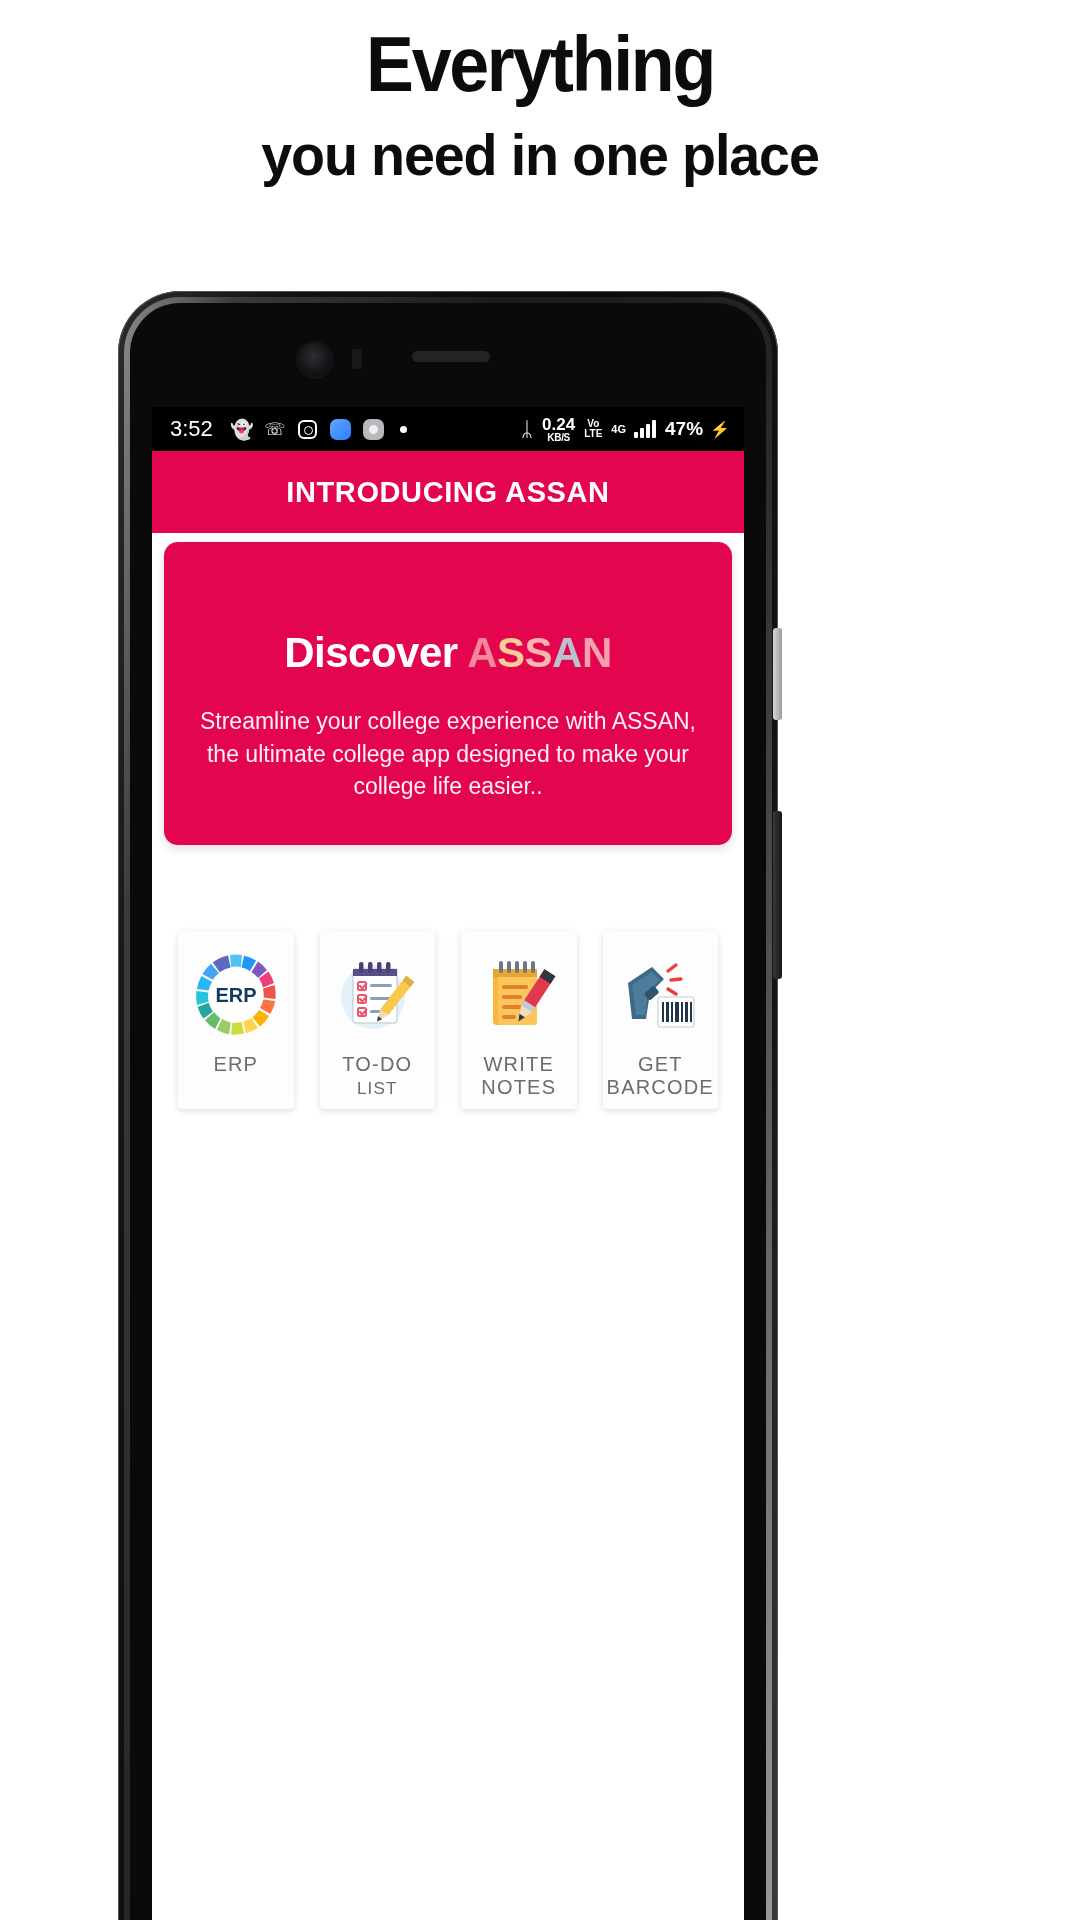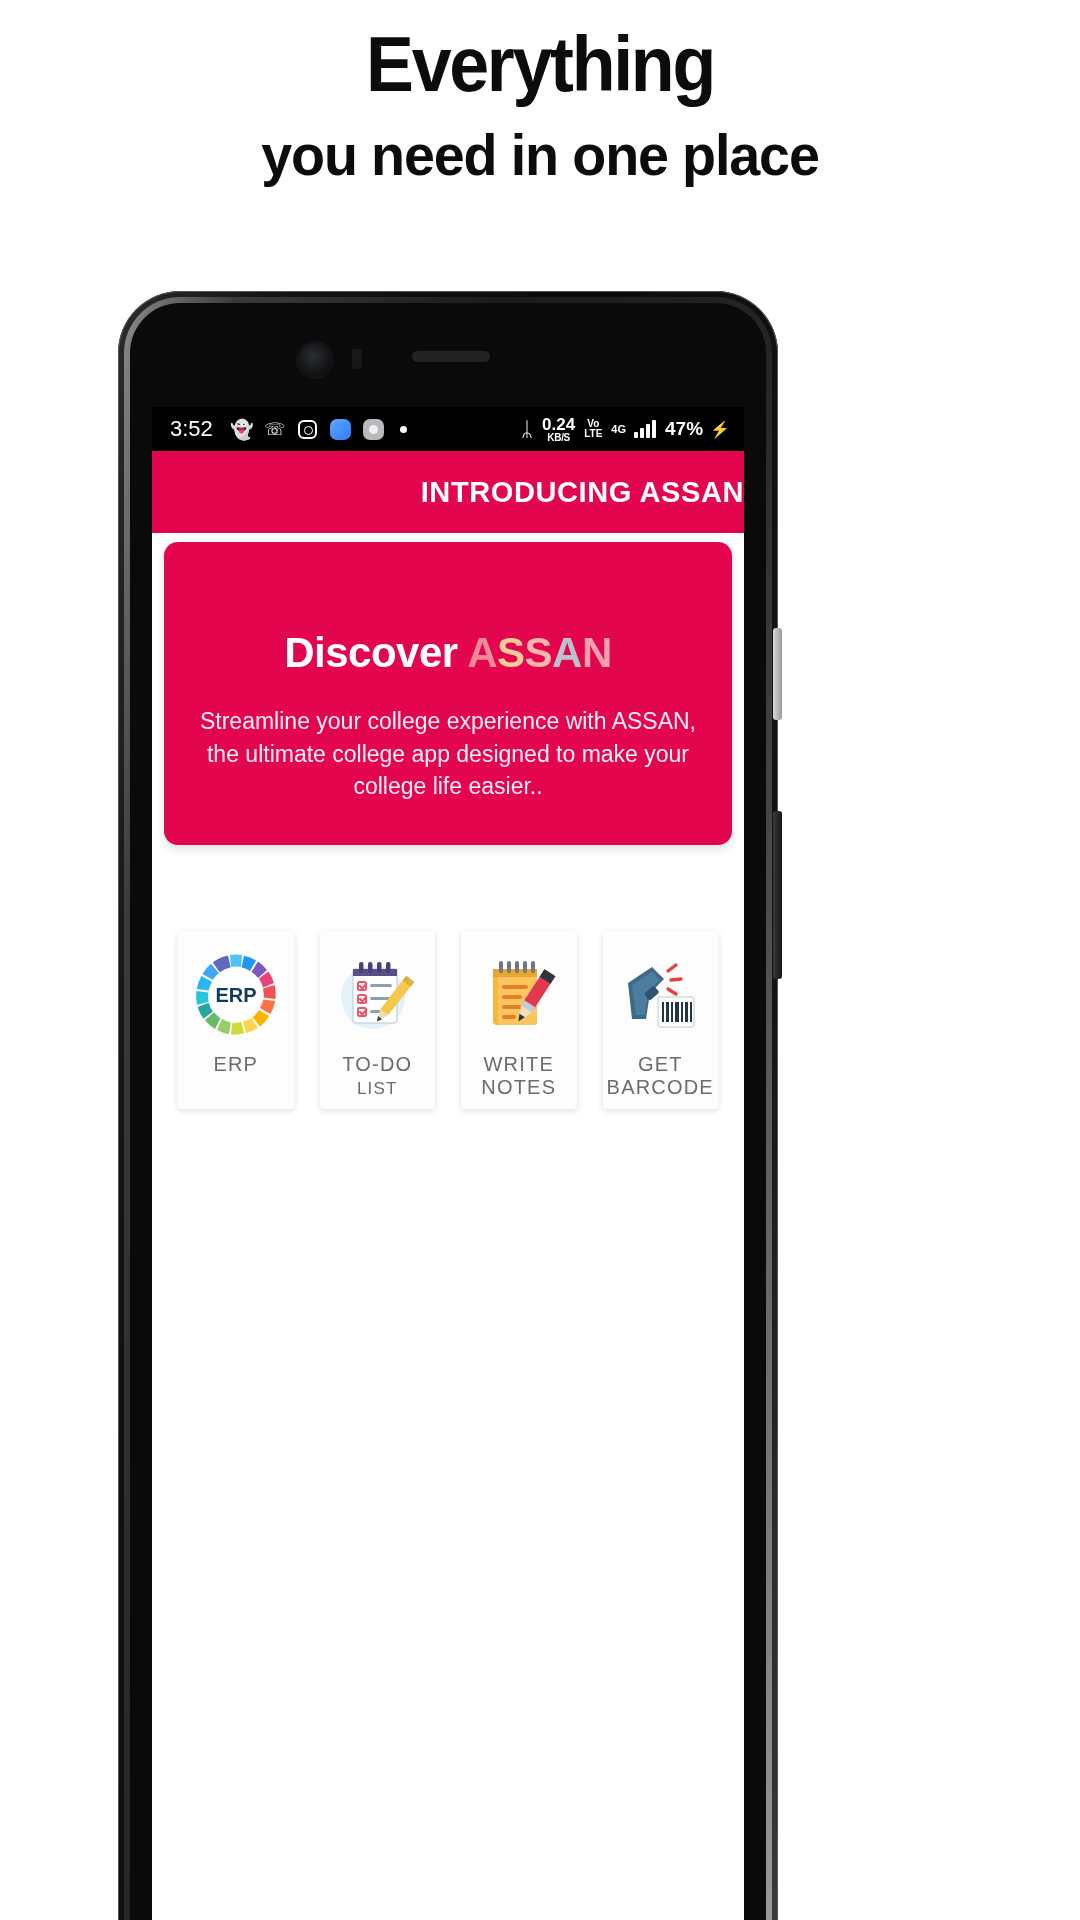--- a/index.html
+++ b/index.html
@@ -160,21 +160,21 @@
   .sb-4g { font-size: 11px; font-weight: 700; margin-right: -1px; }
   .sb-batt { font-size: 19px; font-weight: 700; }
   .sb-bolt { font-size: 16px; margin-left: -2px; }
 
   
   .appbar {
     height: 82px;
     background: #e4054f;
     display: flex;
     align-items: center;
-    justify-content: flex-end;
+    justify-content: center;
   }
   .appbar-title {
     color: #ffffff;
     font-size: 29px;
     font-weight: bold;
     letter-spacing: 0.6px;
   }
 
   
   .hero-region { background: #ffffff; padding: 9px 12px 0 12px; }

